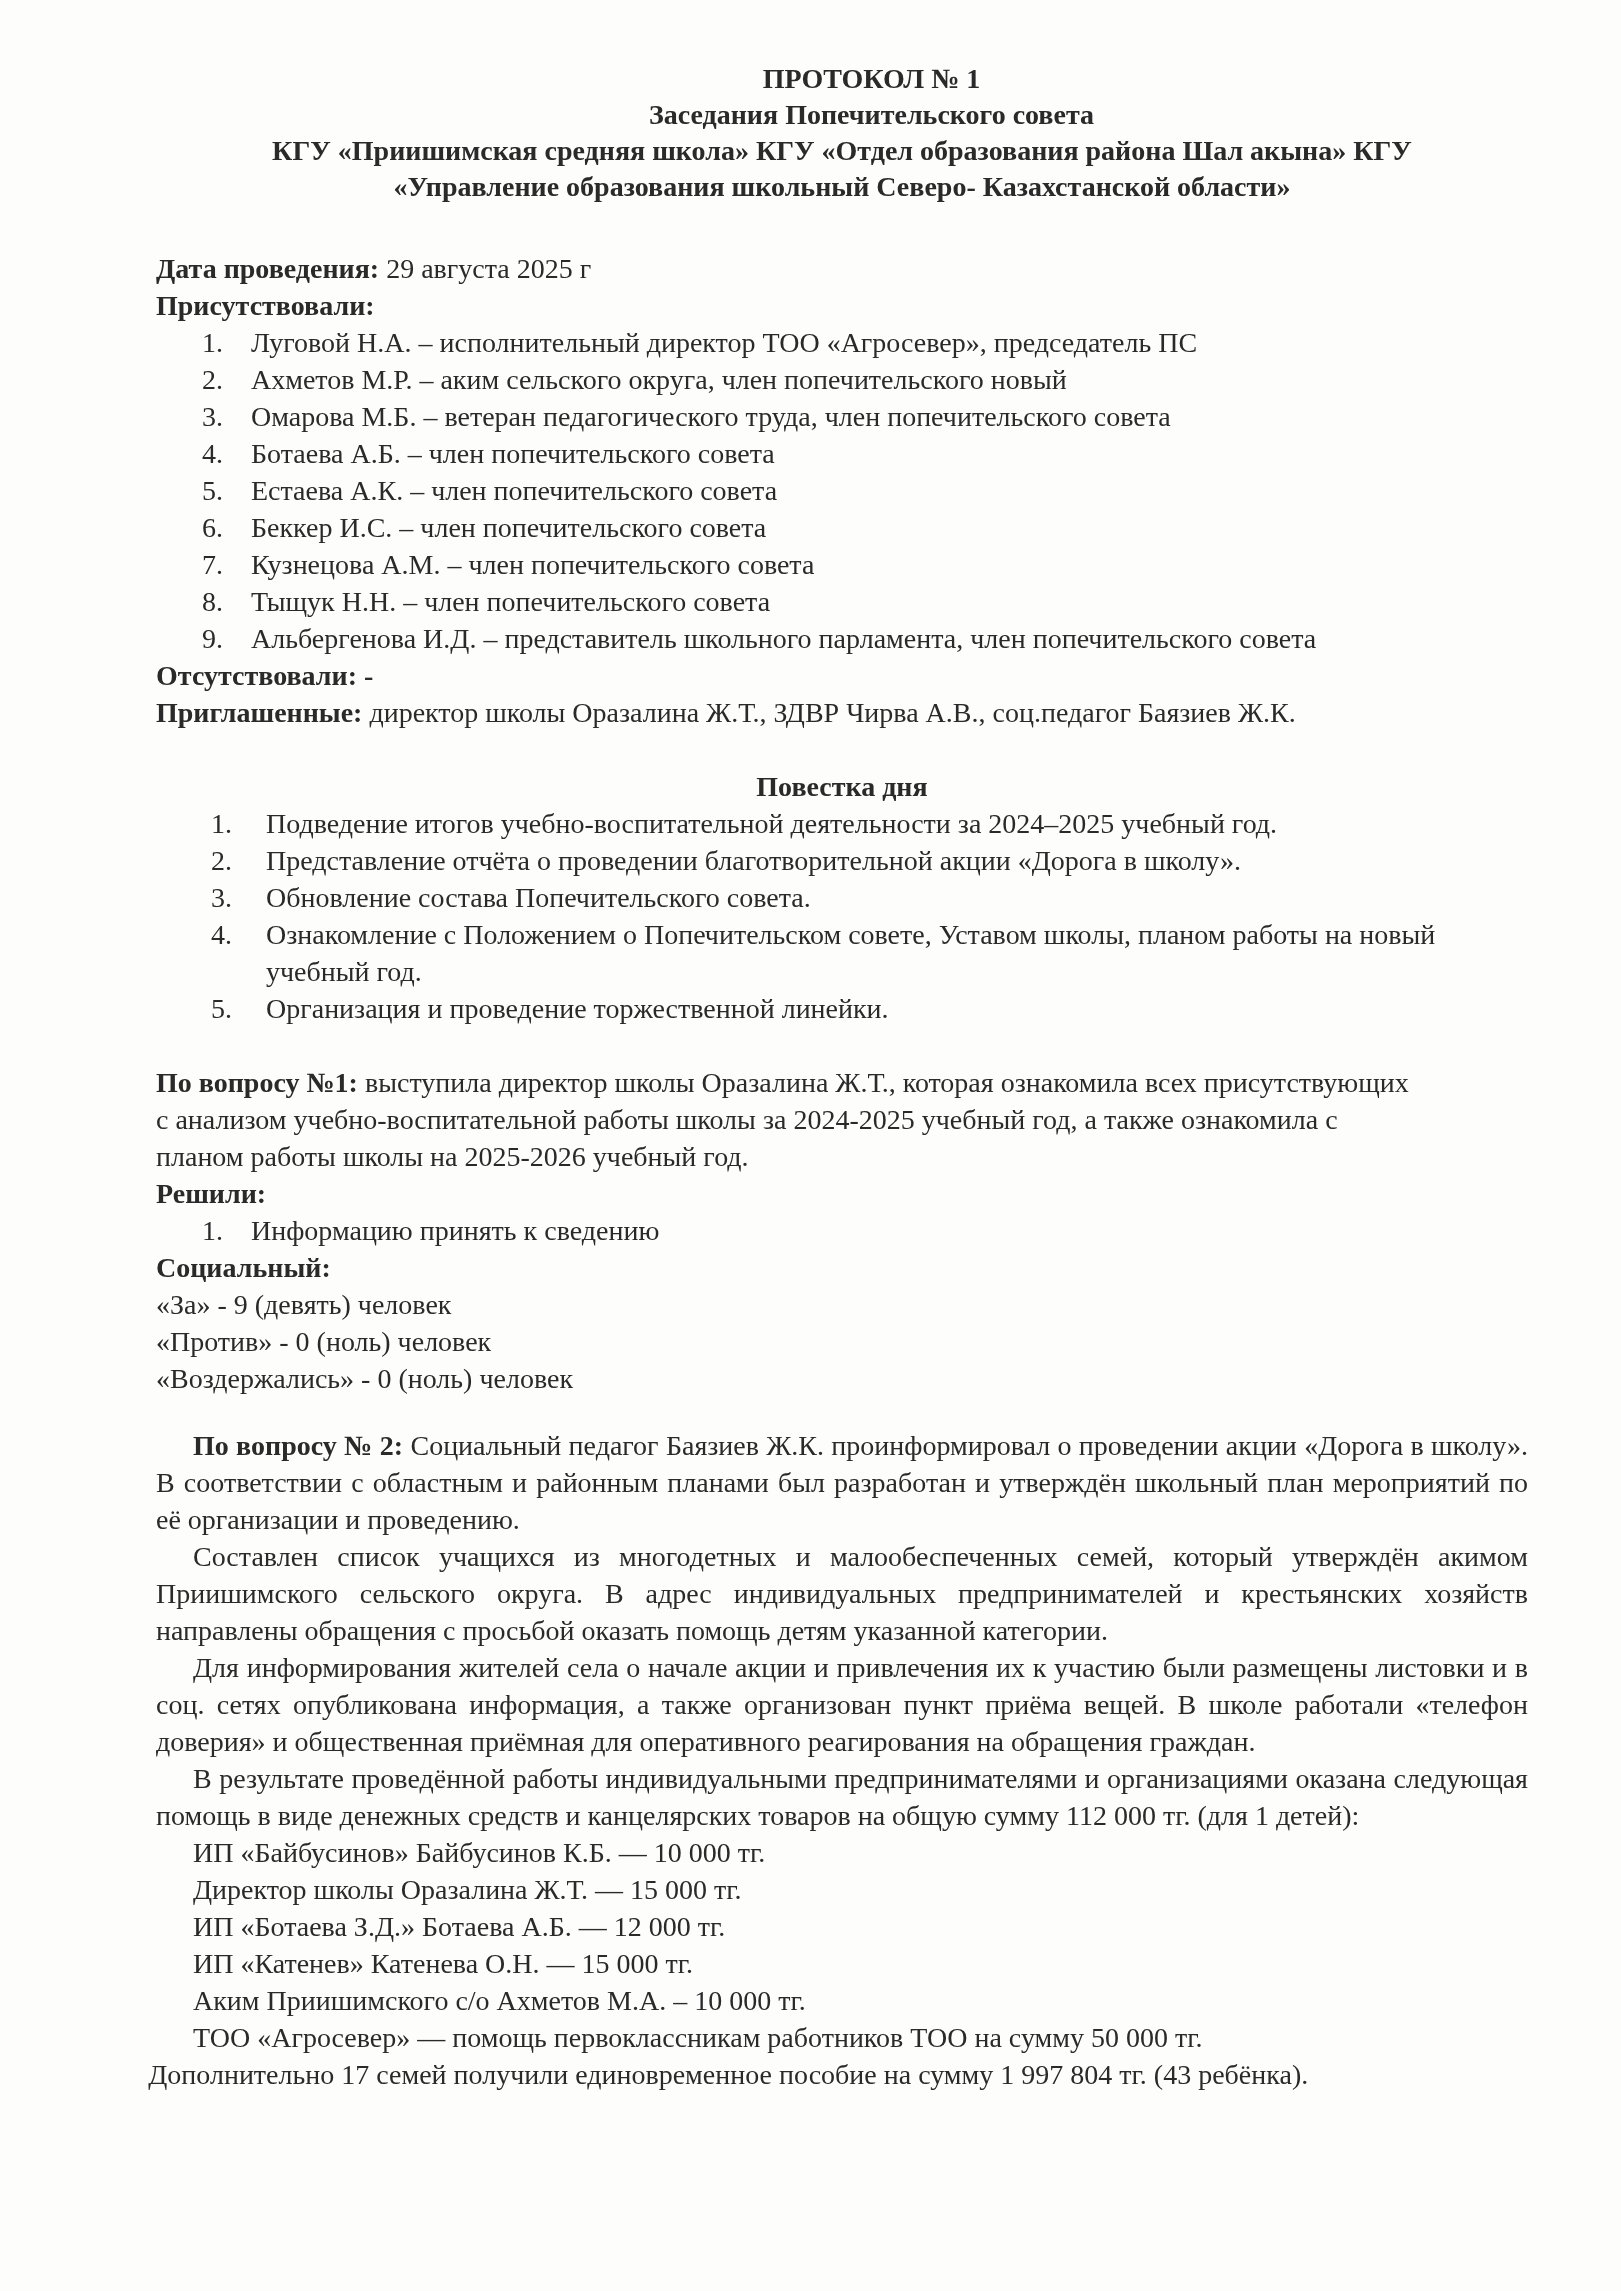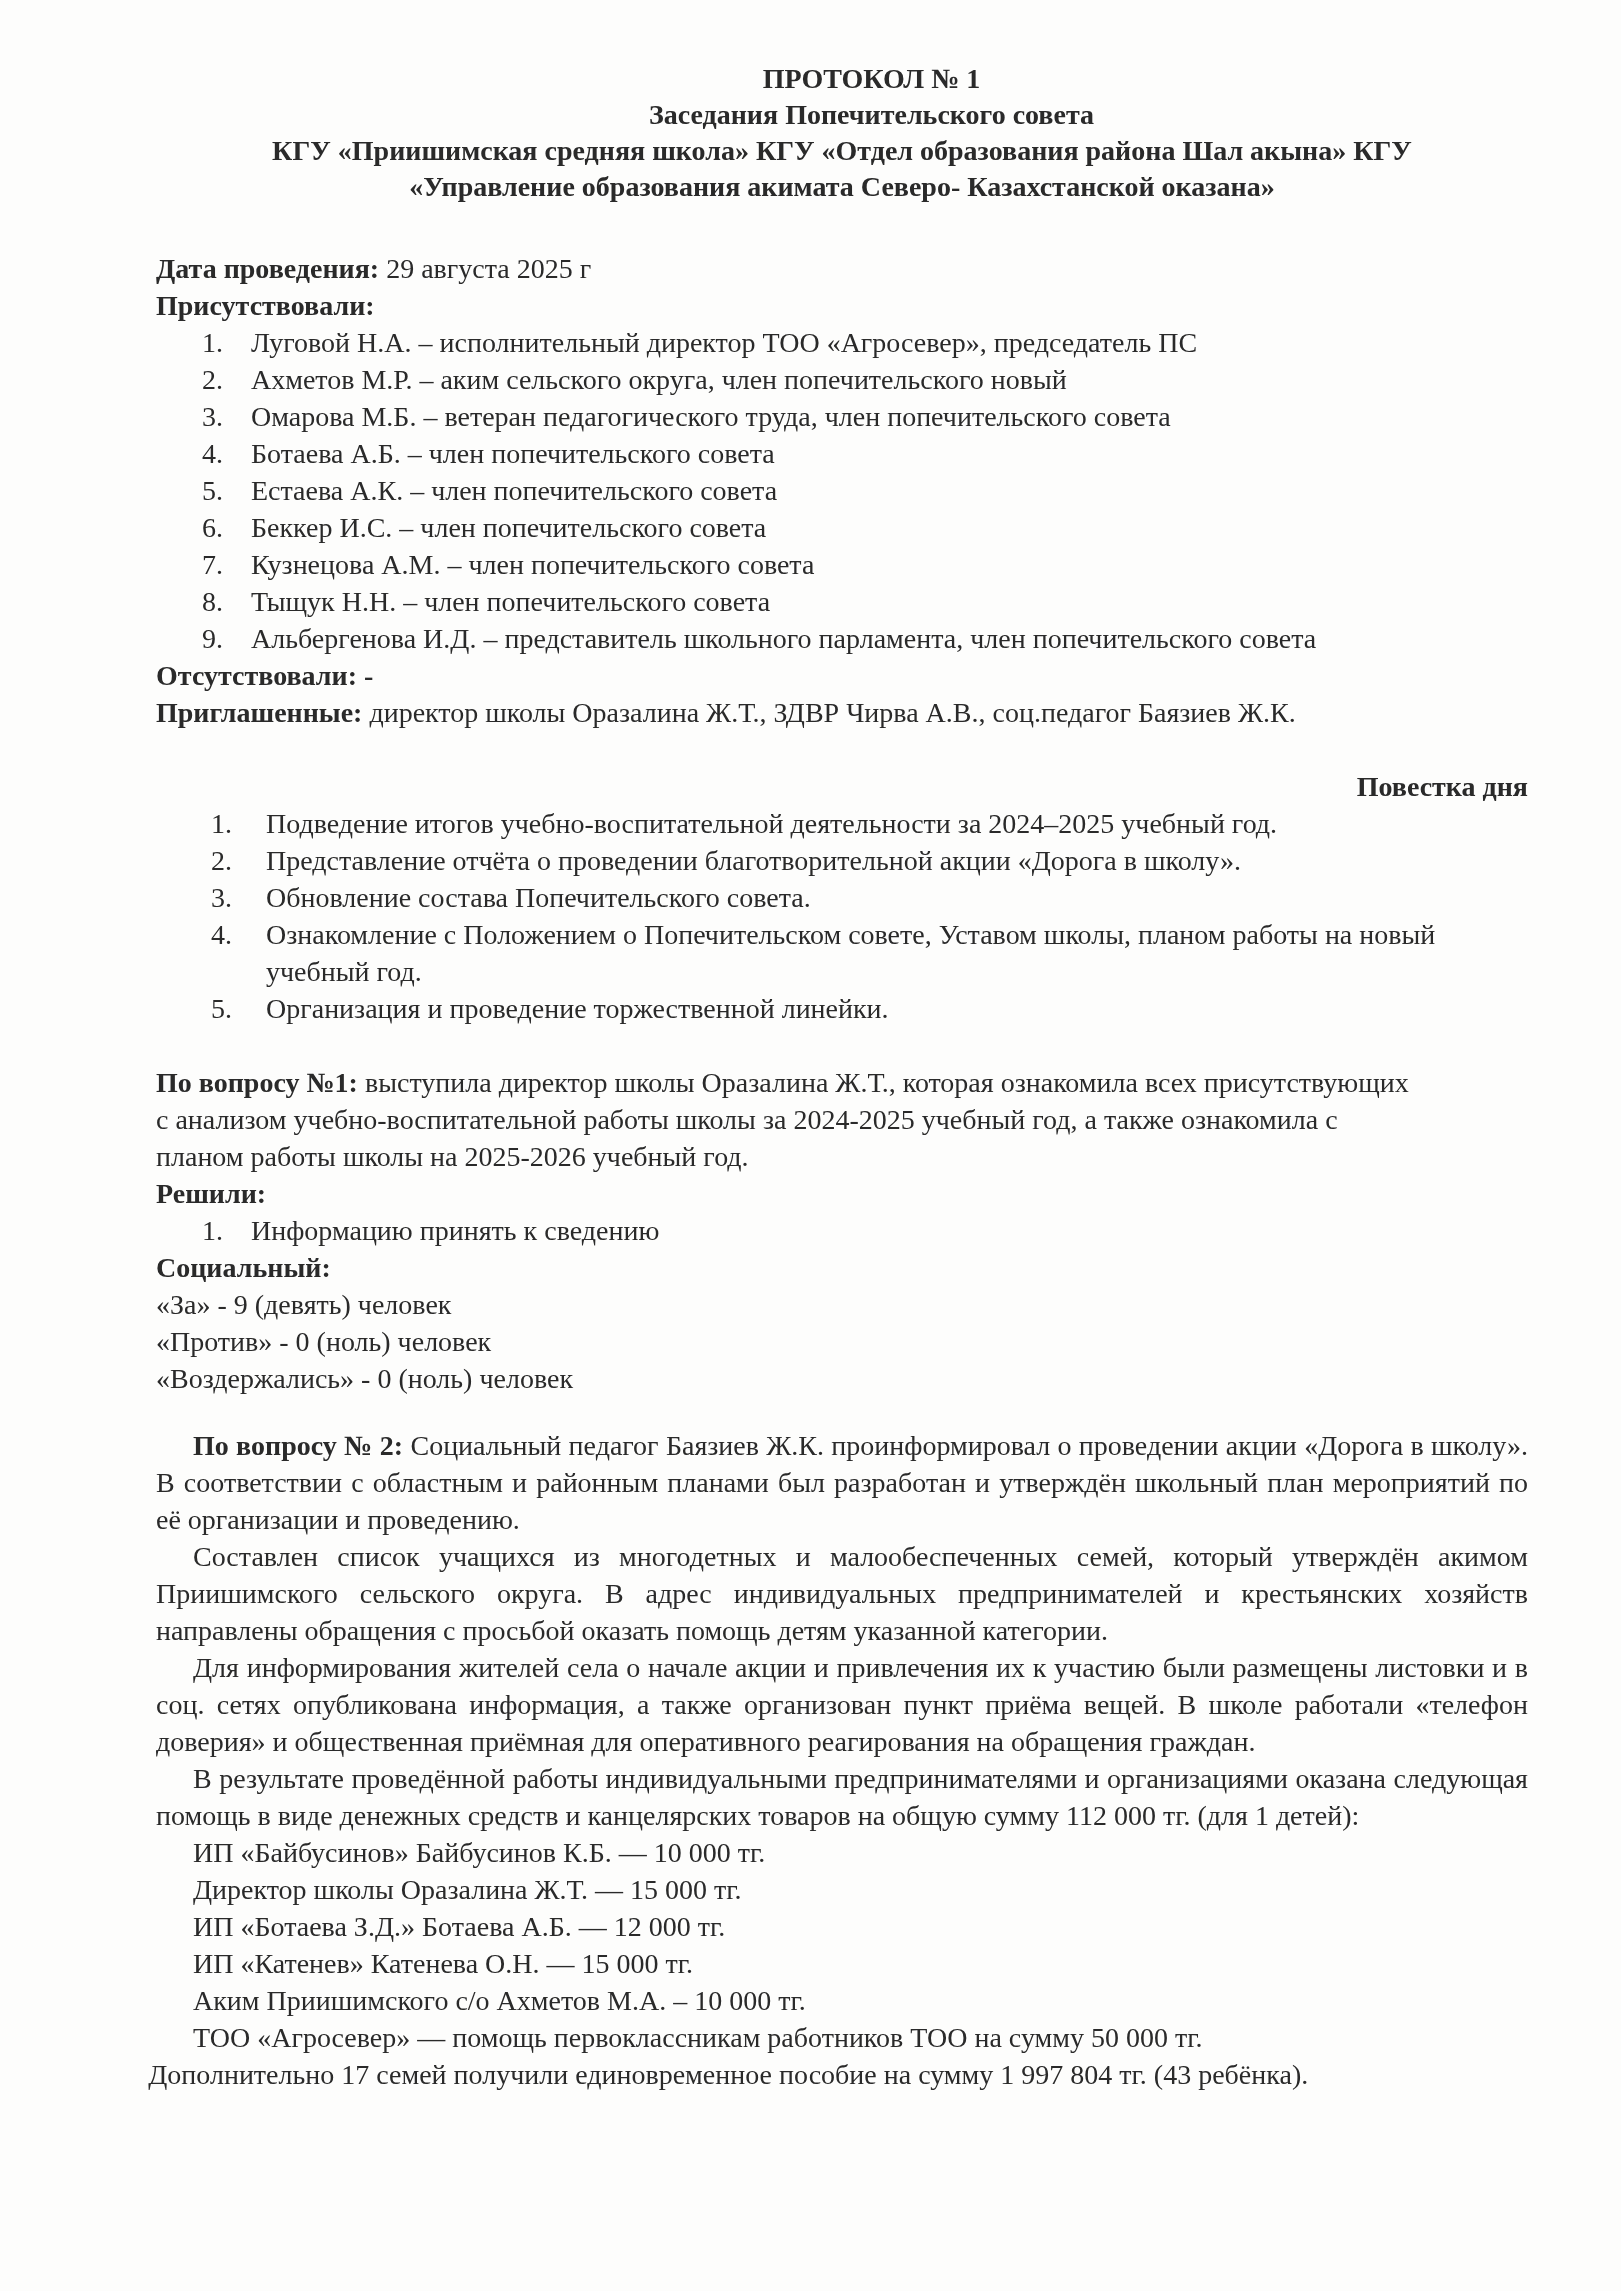--- a/index.html
+++ b/index.html
@@ -12,40 +12,40 @@
   }
   .page { position: absolute; left: 156px; top: 61px; width: 1372px; }
   .header { text-align: center; font-weight: bold; line-height: 36px; }
   .header div { white-space: nowrap; }
   .header .h1 { padding-left: 59px; }
   .bold { font-weight: bold; }
   .row { white-space: nowrap; }
   ol { margin: 0; padding: 0; list-style: none; }
   .att li { position: relative; padding-left: 95px; white-space: nowrap; }
   .att li .num { position: absolute; left: 46px; width: 39px; }
-  .agenda-title { text-align: right; font-weight: bold; margin-top: 37px; }
+  .agenda-title { text-align: center; font-weight: bold; margin-top: 37px; }
   .agenda li { position: relative; padding-left: 110px; }
   .agenda li .num { position: absolute; left: 55px; }
   .just { text-align: justify; }
   .indent { text-indent: 37px; }
   .dec li { position: relative; padding-left: 95px; }
   .dec li .num { position: absolute; left: 46px; }
   .donor { padding-left: 37px; white-space: nowrap; }
   .sec2 { margin-top: 30px; }
 </style>
 </head>
 <body>
 
 <div class="page">
 
   <div class="header">
     <div class="h1">ПРОТОКОЛ № 1</div>
     <div class="h1">Заседания Попечительского совета</div>
     <div>КГУ «Приишимская средняя школа» КГУ «Отдел образования района Шал акына» КГУ</div>
-    <div>«Управление образования акимата Северо- Казахстанской оказана»</div>
+    <div>«Управление образования школьный Северо- Казахстанской области»</div>
   </div>
 
   <div class="row" style="margin-top:45px;">
     <span class="bold">Дата проведения:</span><span> 29 августа  2025 г</span>
   </div>
   <div class="bold">Присутствовали:</div>
   <ol class="att">
     <li><span class="num">1.</span><span>Луговой Н.А. – исполнительный директор ТОО «Агросевер», председатель ПС</span></li>
     <li><span class="num">2.</span><span>Ахметов М.Р. – аким сельского округа, член попечительского новый</span></li>
     <li><span class="num">3.</span><span>Омарова М.Б. – ветеран педагогического труда, член попечительского совета</span></li>

